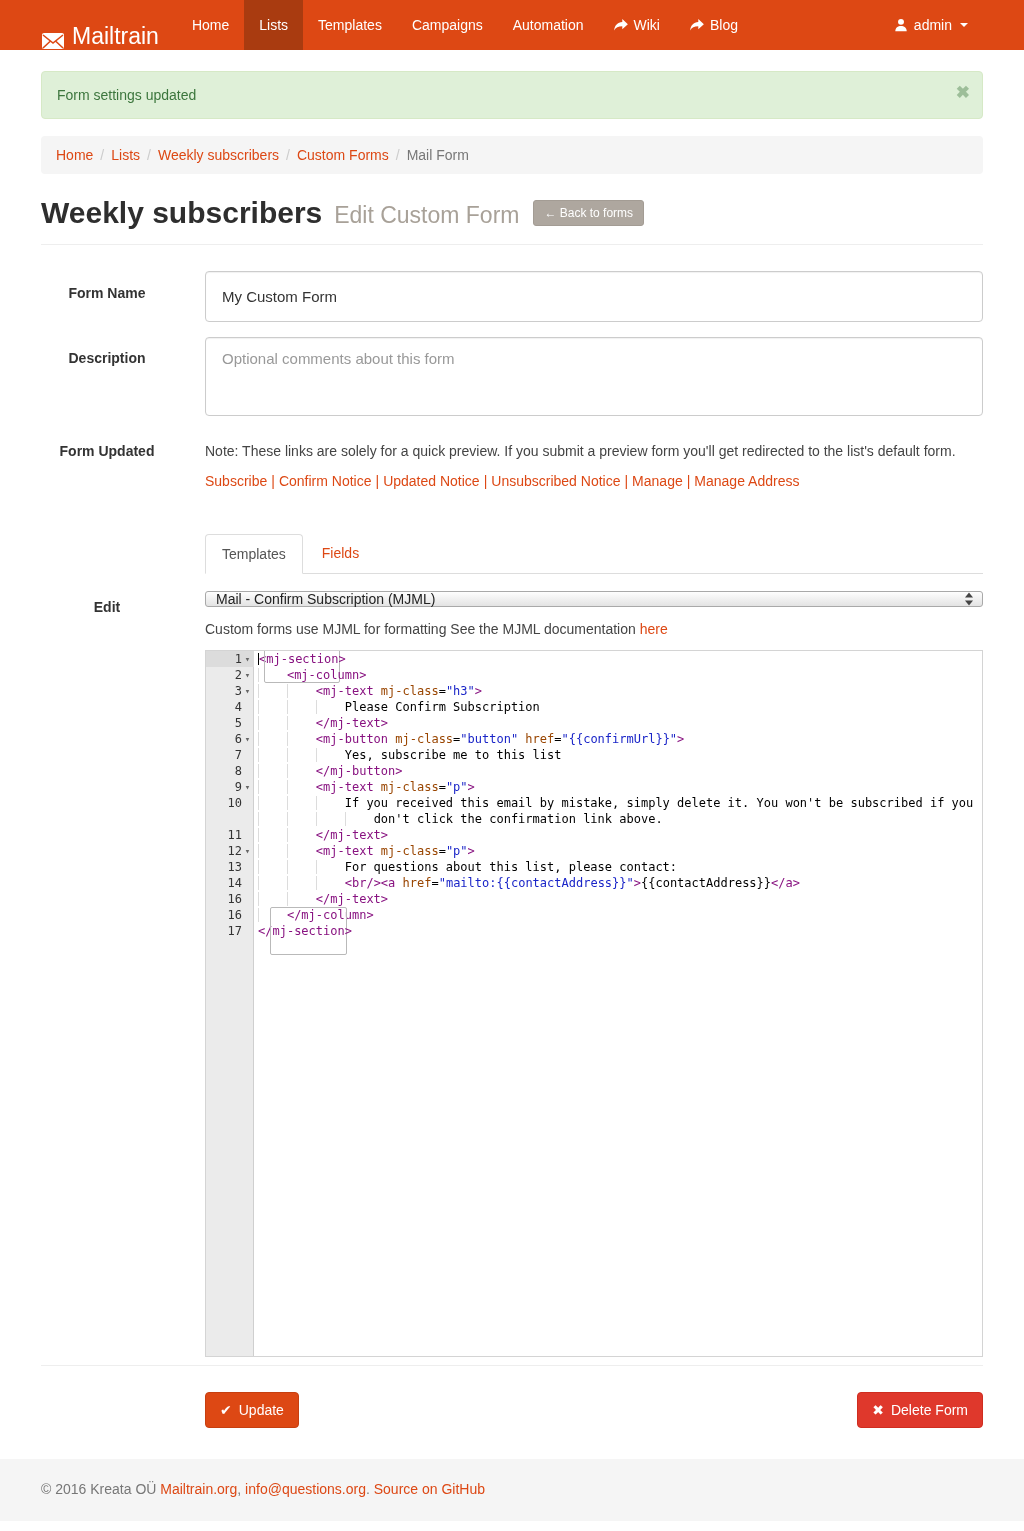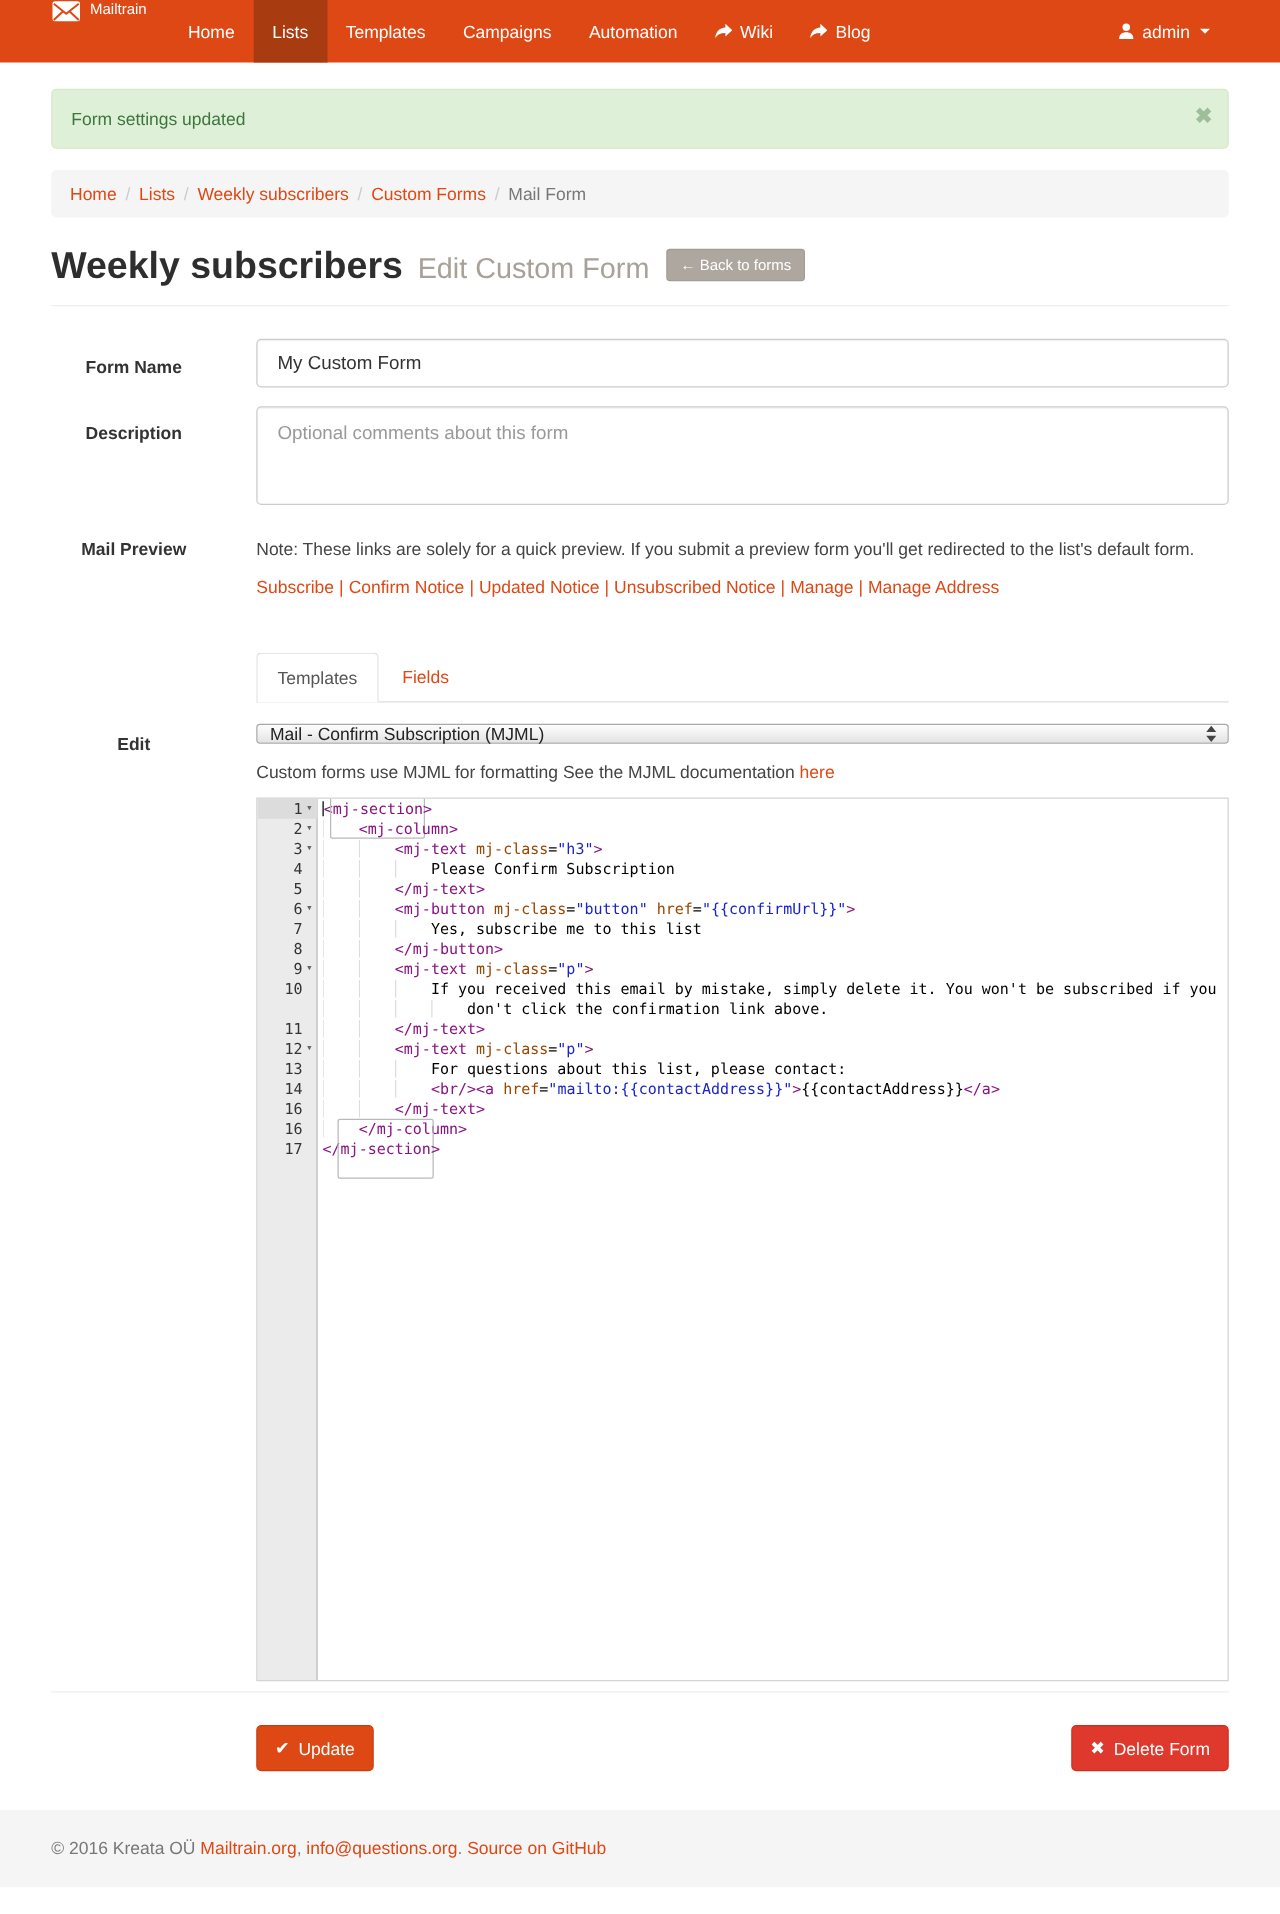--- a/index.html
+++ b/index.html
@@ -10,21 +10,21 @@
   }
   *{box-sizing:border-box;margin:0;padding:0}
   body{width:1024px;background:#fff;font-family:"Liberation Sans","DejaVu Sans",sans-serif;
        font-size:14px;color:#333}
   a{text-decoration:none}
   .container{width:942px;margin:0 auto}
 
   
   .navbar{height:50px;background:var(--accent);display:flex;align-items:stretch}
   .navbar .inner{width:942px;margin:0 auto;display:flex;align-items:stretch}
-  .brand{display:flex;align-items:flex-start;gap:7px;color:#fff;font-size:12px;padding-right:18px}
+  .brand{display:flex;align-items:flex-end;gap:7px;color:#fff;font-size:23px;padding-right:18px}
   .nav-items{display:flex;align-items:stretch}
   .nav-item{display:flex;align-items:center;gap:6px;padding:0 15px;color:#fff;font-size:14px;cursor:pointer}
   .nav-item.active{background:var(--nav-active)}
   .nav-right{margin-left:auto;display:flex;align-items:stretch}
   .caret{width:0;height:0;border-left:4px solid transparent;border-right:4px solid transparent;
          border-top:4px solid #fff;margin-left:2px}
 
   
   .alert{margin-top:21px;background:var(--success-bg);border:1px solid var(--success-border);
          border-radius:4px;color:var(--success-text);padding:15px;position:relative}
@@ -46,21 +46,21 @@
   hr{border:0;border-top:1px solid #eee;margin:14px 0 0}
   .hr2{margin-top:8px}
 
   
   .form-area{margin-top:26px}
   .form-row{display:flex;margin-bottom:15px}
   .lbl{width:132px;flex:none;text-align:center;font-weight:bold;color:#333;padding-top:14px}
   .lbl.small-pad{padding-top:13px}
   .lbl.no-pad{padding-top:2px}
   .fld{flex:1;margin-left:32px}
-  .text-input{width:100%;height:39px;border:1px solid #ccc;border-radius:4px;padding:6px 16px;
+  .text-input{width:100%;height:51px;border:1px solid #ccc;border-radius:4px;padding:6px 16px;
               font-size:15px;color:#333;font-family:inherit;box-shadow:inset 0 1px 1px rgba(0,0,0,.06)}
   textarea.text-input{height:79px;padding-top:12px;resize:none}
   ::placeholder{color:#999;opacity:1}
   .preview-note{color:#444;padding-top:2px}
   .preview-links{margin-top:14px}
   .preview-links a{color:var(--accent)}
   .preview-links .sep{color:var(--accent);padding:0 4px}
 
   
   .offset{margin-left:164px}
@@ -195,21 +195,21 @@
     </div>
 
     <div class="form-row">
       <label class="lbl small-pad">Description</label>
       <div class="fld">
         <textarea class="text-input" placeholder="Optional comments about this form" style=""></textarea>
       </div>
     </div>
 
     <div class="form-row" style="margin-top:22px">
-      <label class="lbl no-pad">Mail Preview</label>
+      <label class="lbl no-pad">Form Updated</label>
       <div class="fld">
         <div class="preview-note">Note: These links are solely for a quick preview. If you submit a preview form you'll get redirected to the list's default form.</div>
         <div class="preview-links" id="preview-links"><a>Subscribe</a><span class="sep">|</span><a>Confirm Notice</a><span class="sep">|</span><a>Updated Notice</a><span class="sep">|</span><a>Unsubscribed Notice</a><span class="sep">|</span><a>Manage</a><span class="sep">|</span><a>Manage Address</a></div>
       </div>
     </div>
 
     <div class="offset">
       <div class="tabs">
         <div class="tab active">Templates</div>
         <div class="tab link">Fields</div>

